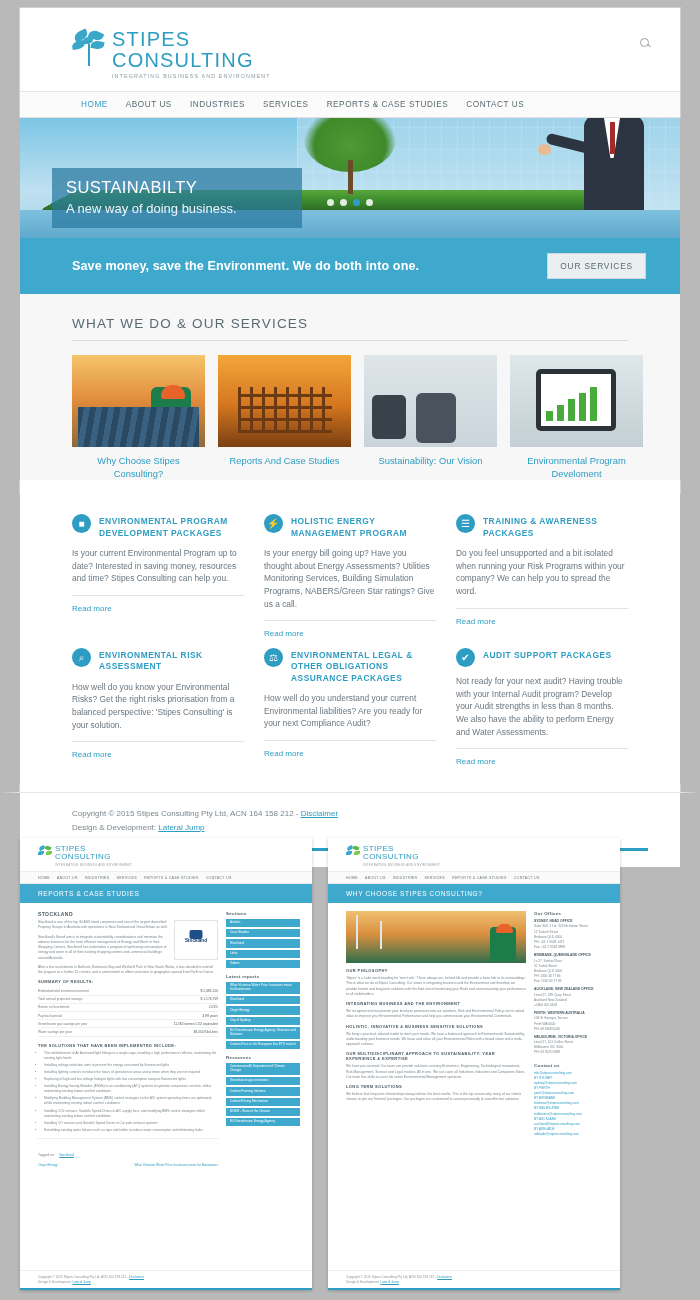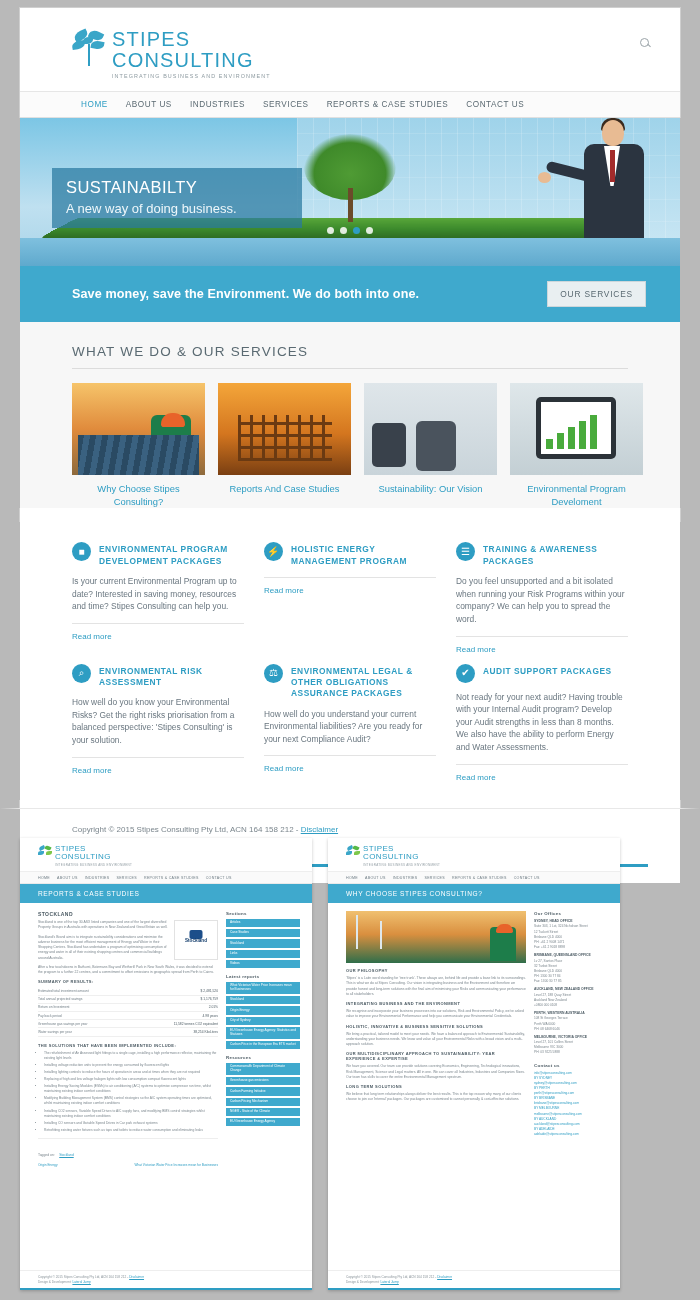--- a/index.html
+++ b/index.html
@@ -77,21 +77,21 @@
   .site-nav a {
     font-size: 8.2px; color: #5b6a72; text-decoration: none;
     letter-spacing: .55px; padding: 0 9px;
     text-transform: uppercase;
   }
   .site-nav a.active { color: #2e9dc3; }
 
   
   .hero {
     position: relative;
-    height: 148px;
+    height: 120px;
     background: linear-gradient(180deg,#9fd7ef 0%, #cfe7f4 55%, #bcdcee 100%);
     overflow: hidden;
     border-left: 20px solid #b9b9b9; border-right: 20px solid #b9b9b9;
     margin-left: -20px; margin-right: -20px;
   }
   .hero-inner { position:absolute; inset:0; }
   .hero-sky { position:absolute; inset:0; background:linear-gradient(180deg,#7cc6e5 0%,#bfe0f0 60%,#a9d4e8 100%); }
   .hero-glass {
     position:absolute; right:0; top:0; width:58%; height:100%;
     background:
@@ -423,20 +423,21 @@
         <div class="feat-body">Is your current Environmental Program up to date? Interested in saving money, resources and time? Stipes Consulting can help you.</div>
         <div class="feat-more">Read more</div>
       </div>
       <div class="feat">
         <div class="feat-head">
           <div class="feat-ico">
               <span>⚡</span>
             </div>
           <div class="feat-title">HOLISTIC ENERGY MANAGEMENT PROGRAM</div>
         </div>
+        <div class="feat-body">Is your energy bill going up? Have you thought about Energy Assessments? Utilities Monitoring Services, Building Simulation Programs, NABERS/Green Star ratings? Give us a call.</div>
         <div class="feat-more">Read more</div>
       </div>
       <div class="feat">
         <div class="feat-head">
           <div class="feat-ico">
               <span>☰</span>
             </div>
           <div class="feat-title">TRAINING &amp; AWARENESS PACKAGES</div>
         </div>
         <div class="feat-body">Do you feel unsupported and a bit isolated when running your Risk Programs within your company? We can help you to spread the word.</div>

